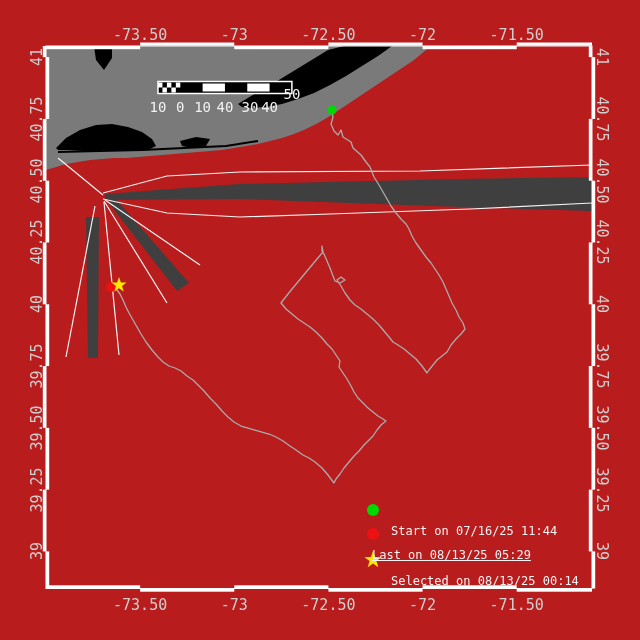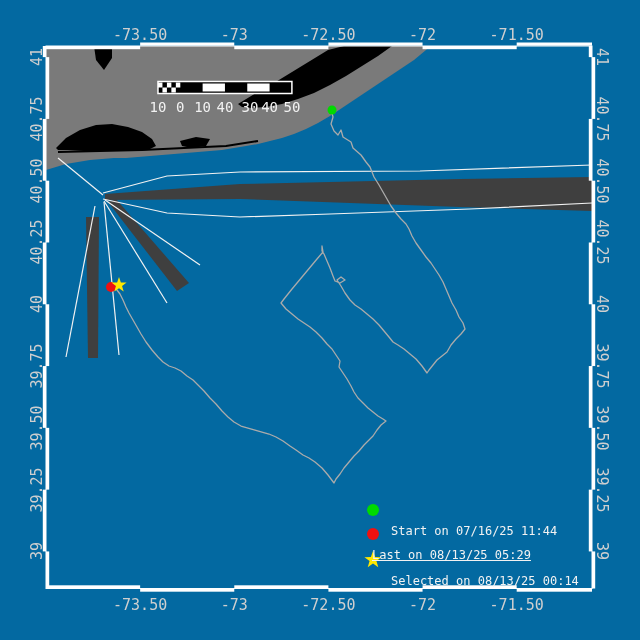--- a/index.html
+++ b/index.html
@@ -1,16 +1,16 @@
 <!DOCTYPE html>
 <html><head>
 <meta charset="utf-8">
 <style>
   html,body{margin:0;padding:0;background:#000;}
-  #stage{position:relative;width:640px;height:640px;background:#0369a1;overflow:hidden;
+  #stage{position:relative;width:640px;height:640px;background:#b91c1c;overflow:hidden;
          font-family:"DejaVu Sans Mono",monospace;}
   #map-svg{position:absolute;left:0;top:0;}
   .axlab{position:absolute;color:#cfcfcf;font-size:15px;letter-spacing:0px;
          text-align:center;white-space:nowrap;line-height:16px;}
   .axlab.side{width:64px;height:16px;}
   .scale-title{position:absolute;color:#f2f2f2;font-size:13px;text-align:center;white-space:nowrap;}
   .scale-num{position:absolute;color:#f2f2f2;font-size:14px;text-align:center;width:30px;white-space:nowrap;}
   .legend-label{position:absolute;color:#f2f2f2;font-size:12px;white-space:nowrap;line-height:14px;margin-top:21px;}
 </style>
 </head>
@@ -119,20 +119,20 @@
       <div class="axlab side" style="left: 570px; top: 481.639px; transform: rotate(90deg);">39.25</div>
       <div class="axlab side" style="left: 570px; top: 543.427px; transform: rotate(90deg);">39</div>
     </div>
   <div id="scale-nums">
       <div class="scale-num" style="left: 142.98px; top: 99px;">10</div>
       <div class="scale-num" style="left: 165.3px; top: 99px;">0</div>
       <div class="scale-num" style="left: 187.62px; top: 99px;">10</div>
       <div class="scale-num" style="left: 209.94px; top: 99px;">40</div>
       <div class="scale-num" style="left: 235px; top: 99px; text-align: center;">30</div>
       <div class="scale-num" style="left: 254.58px; top: 99px;">40</div>
-      <div class="scale-num" style="left: 276.9px; top: 99px;">50</div>
+      <div class="scale-num" style="left: 276.9px; top: 86px;">50</div>
     </div>
   <div id="legend-texts">
     <div class="legend-label" style="left:391px;top:503px;">Start on 07/16/25 11:44</div>
     <div class="legend-label" style="left:372px;top:527px;text-decoration:underline;">Last on 08/13/25 05:29</div>
     <div class="legend-label" style="left:391px;top:553px;">Selected on 08/13/25 00:14</div>
   </div>
 </div>
 
 </body></html>

